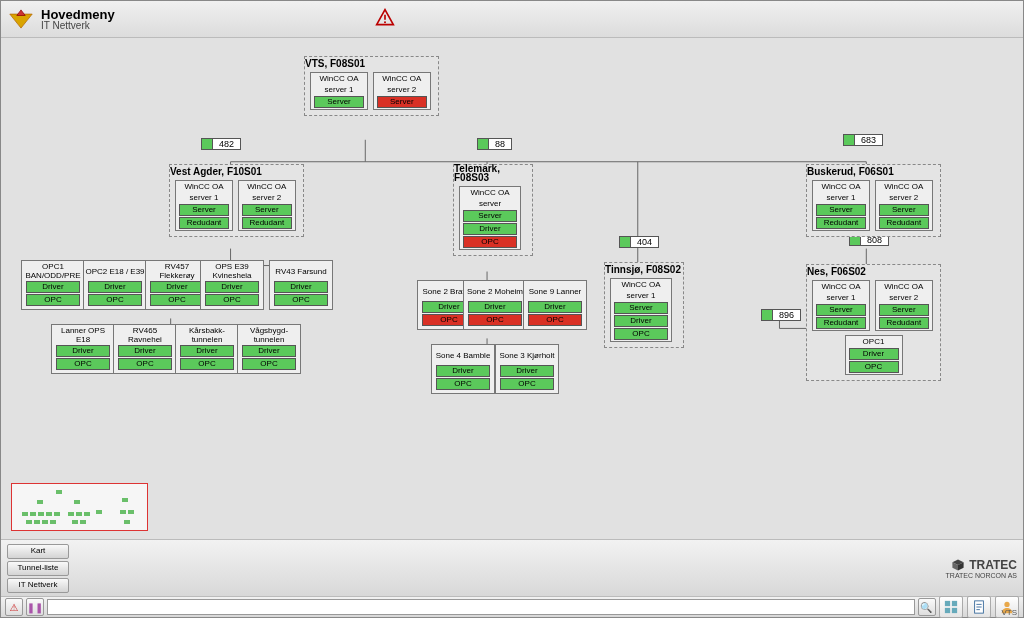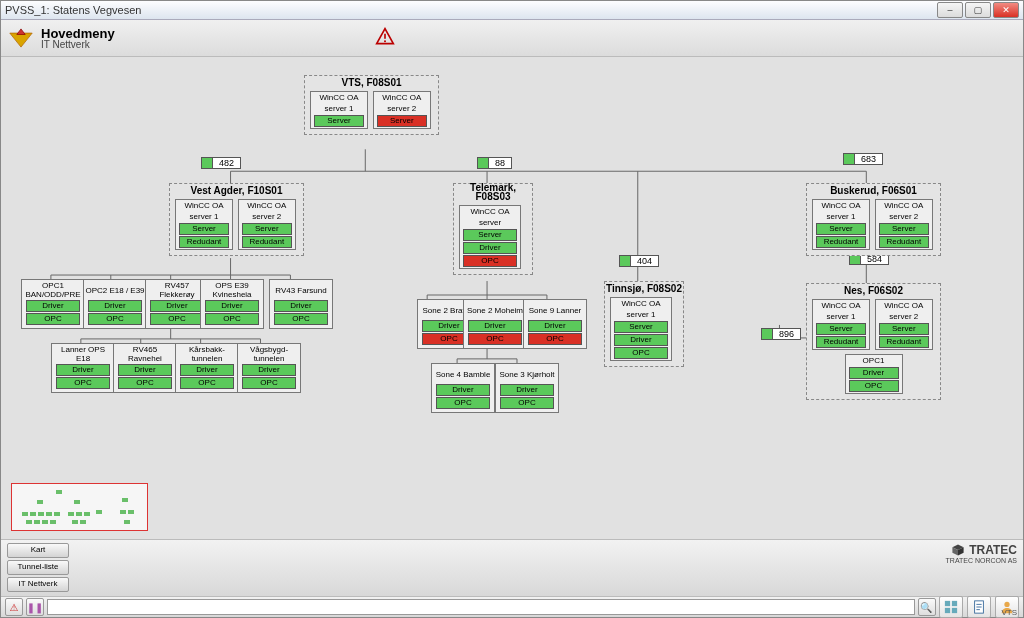--- a/index.html
+++ b/index.html
@@ -11,59 +11,51 @@
 .header{display:flex;align-items:center;height:32px;background:linear-gradient(#f0f0f0,#dcdcdc);border-bottom:1px solid #bbb;padding:2px 6px}
 .logo{width:28px;height:22px}
 .hdrtxt{margin-left:6px;line-height:1}
 .hdrtxt .title{font-weight:bold;font-size:13px}
 .hdrtxt .sub{font-size:10px;color:#444}
 .warn{margin-left:260px}
 .warn svg{width:20px;height:20px}
 .canvas{flex:1;position:relative;background:#e1e1e1;overflow:hidden}
 svg.lines{position:absolute;top:0;left:0;width:100%;height:100%;pointer-events:none}
 .group{position:absolute;border:1px dashed #888;padding:14px 4px 4px 4px;background:#e4e4e4}
-.group .gtitle{position:absolute;top:1px;left:0;right:0;text-align:center;font-weight:bold;font-size:10px}
+.group .gtitle{position:absolute;top:1px;left:0;right:0;font-weight:bold;font-size:10px}
 .srvbox{display:inline-block;vertical-align:top;width:56px;border:1px solid #777;background:#efefef;margin:1px;text-align:center}
 .srvbox .st{font-size:8px;padding:1px 0}
 .pill{font-size:8px;border:1px solid #555;margin:1px 3px;padding:0;line-height:10px}
 .g{background:#5bc95b}
 .r{background:#d93025}
 .unit{position:absolute;width:60px;border:1px solid #777;background:#efefef;text-align:center;padding:1px 1px 2px 1px}
 .unit .ut{font-size:8px;line-height:9px;min-height:18px;display:flex;align-items:center;justify-content:center}
 .counter{position:absolute;display:flex;align-items:center}
 .counter .sq{width:10px;height:10px;background:#5bc95b;border:1px solid #555}
 .counter .num{border:1px solid #555;background:#fff;padding:0 6px;font-size:9px;margin-left:-1px;line-height:10px}
 .minimap{position:absolute;left:10px;bottom:8px;width:135px;height:46px;border:1px solid #d33;background:#f6f6f6}
 .minimap .m{position:absolute;background:#6abf6a;width:6px;height:4px}
-.toolbar{height:50px;background:linear-gradient(#f2f2f2,#d8d8d8);border-top:1px solid #bbb;display:flex;align-items:flex-start;padding:3px 6px;gap:2px}
+.toolbar{height:50px;background:linear-gradient(#f2f2f2,#d8d8d8);border-top:1px solid #bbb;display:flex;align-items:center;padding:3px 6px;gap:2px}
 .btncol{display:flex;flex-direction:column;gap:2px}
 .tbtn{width:60px;height:13px;font-size:8px;background:linear-gradient(#f9f9f9,#d4d4d4);border:1px solid #999;border-radius:2px;text-align:center;line-height:11px}
 .brand{margin-left:auto;text-align:right;color:#444}
 .brand .bn{font-weight:bold;font-size:12px;display:flex;align-items:center;justify-content:flex-end;gap:4px}
 .brand .bs{font-size:7px}
 .statusbar{height:20px;background:linear-gradient(#f2f2f2,#d8d8d8);border-top:1px solid #bbb;display:flex;align-items:center;padding:0 4px;gap:3px}
 .sbbtn{width:16px;height:16px;border:1px solid #999;border-radius:2px;background:linear-gradient(#fafafa,#dedede);display:flex;align-items:center;justify-content:center}
 .sbinput{flex:1;height:14px;border:1px solid #999;background:#fff}
 .iconbar{display:flex;gap:4px;margin-left:auto}
 .iconbar .ib{width:22px;height:20px;border:1px solid #aaa;border-radius:2px;background:linear-gradient(#fff,#e4e4e4);display:flex;align-items:center;justify-content:center}
 .vtslabel{position:absolute;right:6px;bottom:0;font-size:8px;color:#555}
 </style>
 </head>
 <body>
 
 <div class="window">
 
-  <div class="titlebar">
-    <span>PVSS_1: Statens Vegvesen</span>
-    <div class="winbtns">
-      <div class="winbtn">–</div>
-      <div class="winbtn">▢</div>
-      <div class="winbtn close">✕</div>
-    </div>
-  </div>
 
   <div class="header">
     <svg class="logo" viewBox="0 0 40 30">
         <polygon points="20,28 4,8 36,8" fill="#d9a400" stroke="#b06000"></polygon>
         <polygon points="20,2 14,10 26,10" fill="#c33" stroke="#800"></polygon>
       </svg>
     <div class="hdrtxt">
       <div class="title">Hovedmeny</div>
       <div class="sub">IT Nettverk</div>
     </div>
@@ -134,21 +126,21 @@
     <div class="counter" style="left:618px;top:198px">
         <div class="sq"></div>
         <div class="num">404</div>
       </div>
     <div class="counter" style="left:842px;top:96px">
         <div class="sq"></div>
         <div class="num">683</div>
       </div>
     <div class="counter" style="left:848px;top:196px">
         <div class="sq"></div>
-        <div class="num">584</div>
+        <div class="num">808</div>
       </div>
     <div class="counter" style="left:760px;top:271px">
         <div class="sq"></div>
         <div class="num">896</div>
       </div>
 
     <div class="group" style="left:303px;top:18px;width:125px">
       <div class="gtitle">VTS, F08S01</div>
       <div class="srvbox"><div class="st">WinCC OA</div><div class="st">server 1</div><div class="pill g">Server</div></div>
       <div class="srvbox"><div class="st">WinCC OA</div><div class="st">server 2</div><div class="pill r">Server</div></div>

